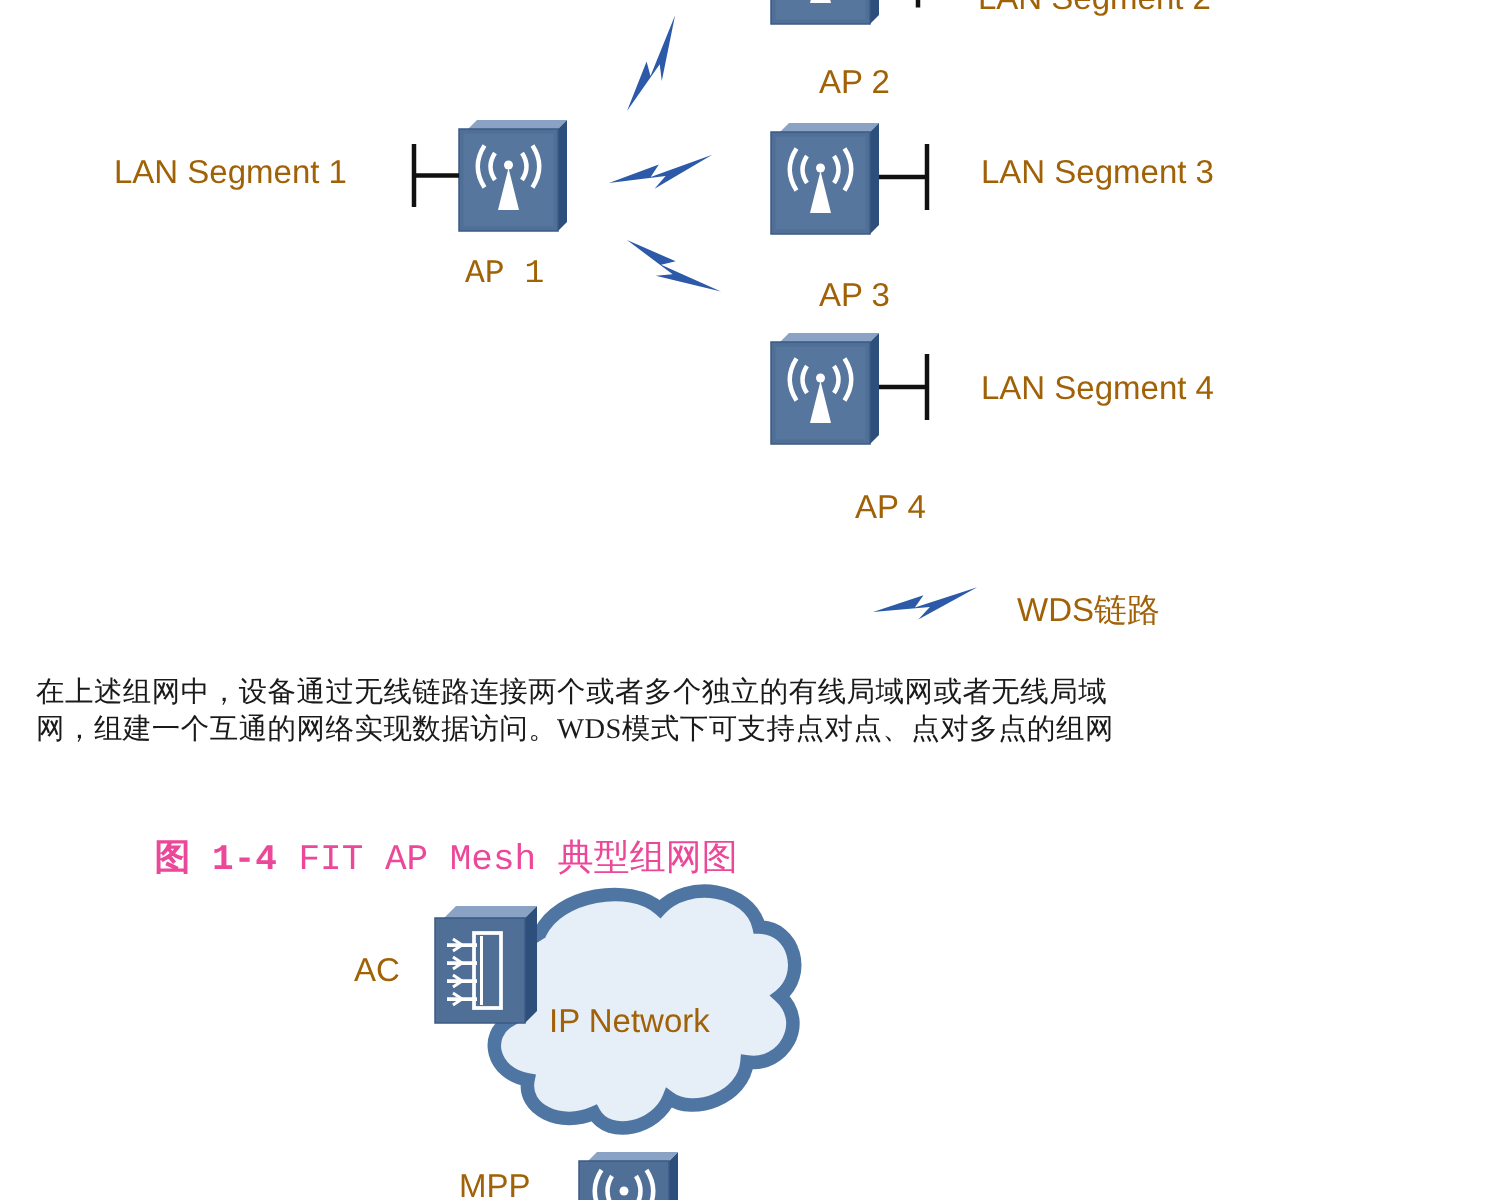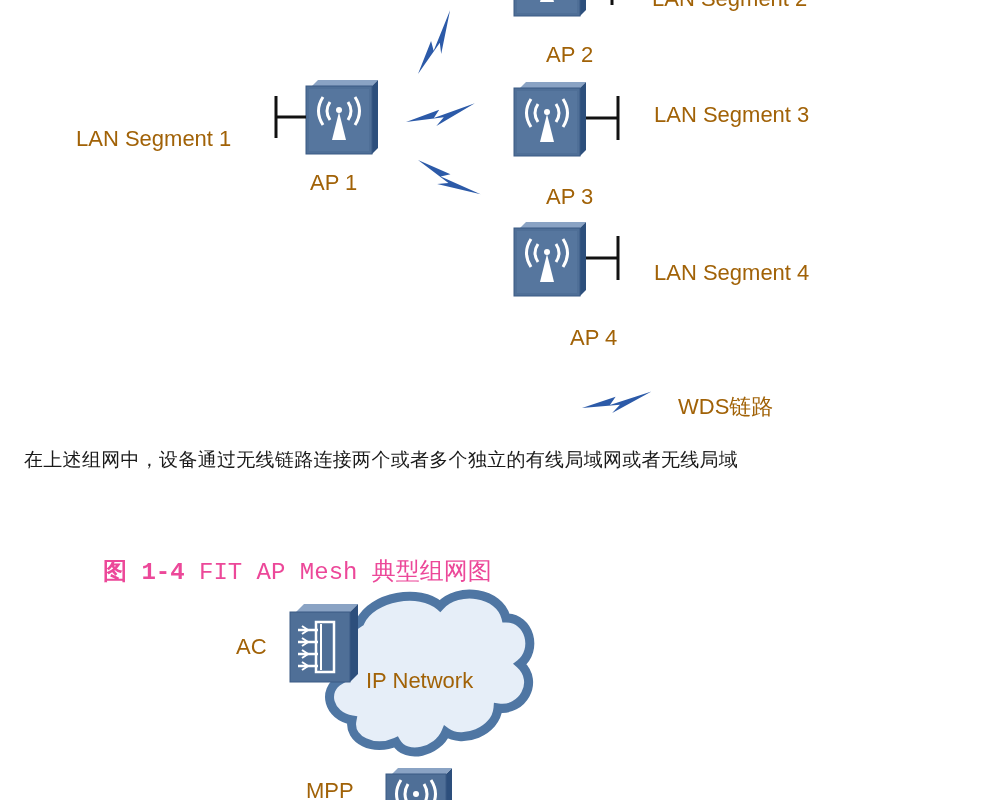--- a/index.html
+++ b/index.html
@@ -1,20 +1,20 @@
 <!DOCTYPE html>
 <html><head>
 <meta charset="utf-8">
 <style>
   html, body { margin: 0; padding: 0; background: #ffffff; }
   body { width: 990px; height: 800px; position: relative; overflow: hidden;
          font-family: "Liberation Sans", sans-serif; color: #1a1a1a; }
   .abs { position: absolute; }
   .lbl { font-family: "Liberation Sans", sans-serif; font-size: 22px; color: #a16207; white-space: nowrap; }
-  .para { font-family: Liberation Mono, monospace; font-size: 19px; line-height: 25px; color: #1a1a1a; white-space: nowrap; letter-spacing: 0.3px; }
+  .para { font-family: Liberation Serif, serif; font-size: 19px; line-height: 25px; color: #1a1a1a; white-space: nowrap; letter-spacing: 0.3px; }
   .caption { font-family: Liberation Mono, monospace; font-size: 24px; color: #ec4899; white-space: nowrap; }
   .caption b { font-weight: bold; }
   svg { position: absolute; left: 0; top: 0; }
 </style>
 </head>
 <body>
 
 <svg width="990" height="800" viewBox="0 0 990 800">
   <defs>
     <g id="ap-device">
@@ -93,33 +93,34 @@
     <polygon points="6,0 60,0 66,-6 12,-6" fill="#8aa3c4"></polygon>
     <rect x="0" y="0" width="60" height="60" fill="#4f6f97" stroke="#3b5a84"></rect>
     <path d="M22,10 Q16,20 22,30 M38,10 Q44,20 38,30 M15,6 Q6,20 15,34 M45,6 Q54,20 45,34" stroke="#fff" stroke-width="3" fill="none"></path>
     <circle cx="30" cy="20" r="3" fill="#fff"></circle>
   </g>
 </svg>
 
 <div class="abs lbl" style="left:546px; top:42px;">AP 2</div>
 <div class="abs lbl" style="left:652px; top:-14px;">LAN Segment 2</div>
 
-<div class="abs lbl" style="left:76px; top:102px;margin-top:24px;">LAN Segment 1</div>
-<div class="abs lbl" style="left:310px; top:170px;">AP 1</div>
+<div class="abs lbl" style="left:76px; top:102px;">LAN Segment 1</div>
+<div class="abs lbl" style="left:310px; top:170px;font-family:Liberation Mono, monospace;">AP 1</div>
 
 <div class="abs lbl" style="left:654px; top:102px;">LAN Segment 3</div>
 <div class="abs lbl" style="left:546px; top:184px;text-align:right;">AP 3</div>
 
-<div class="abs lbl" style="left:654px; top:246px;margin-top:14px;">LAN Segment 4</div>
+<div class="abs lbl" style="left:654px; top:246px;">LAN Segment 4</div>
 <div class="abs lbl" style="left:570px; top:325px;">AP 4</div>
 
 <div class="abs lbl" style="left:678px; top:392px;">WDS链路</div>
 
 <div class="abs" style="left:24px; top:449px;">
   <div class="para">在上述组网中，设备通过无线链路连接两个或者多个独立的有线局域网或者无线局域</div>
+  <div class="para">网，组建一个互通的网络实现数据访问。WDS模式下可支持点对点、点对多点的组网</div>
 </div>
 
 <div class="abs caption" style="left:103px; top:555px;">
   <b>图 1-4</b><span> FIT AP Mesh 典型组网图</span>
 </div>
 
 <div class="abs lbl" style="left:236px; top:634px;">AC</div>
 <div class="abs lbl" style="left:366px; top:668px;">IP Network</div>
 <div class="abs lbl" style="left:306px; top:778px;">MPP</div>
 

